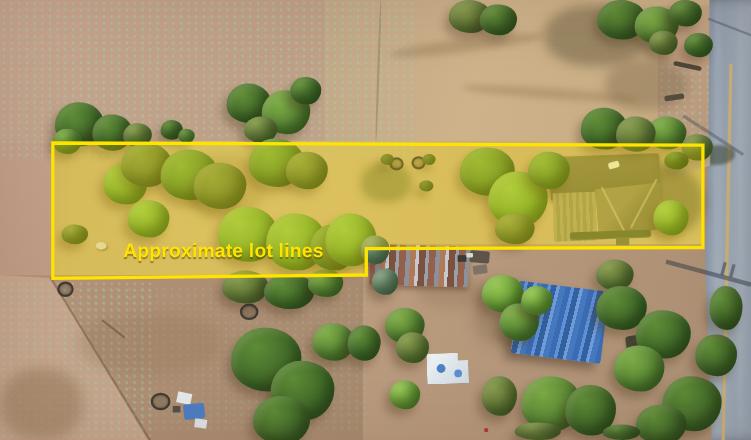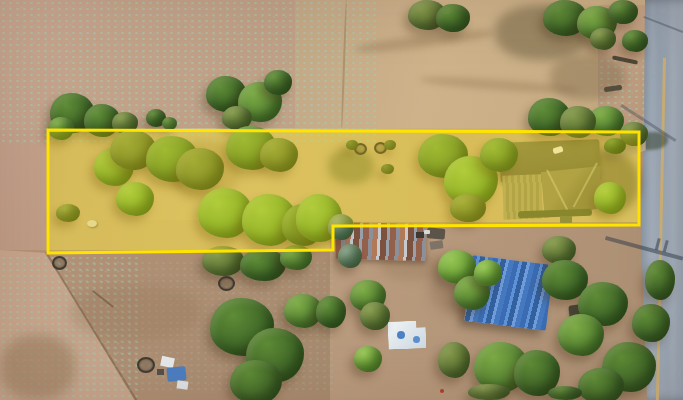--- a/index.html
+++ b/index.html
@@ -188,15 +188,16 @@
   <s class="t g3" style="left:594px;top:182px;width:32px;height:32px;"></s>
   <s class="t g4" style="left:346px;top:140px;width:12px;height:10px;"></s>
   <s class="t g4" style="left:384px;top:140px;width:12px;height:10px;"></s>
   <s class="t g4" style="left:381px;top:164px;width:13px;height:10px;"></s>
   <s class="t g5" style="left:328px;top:214px;width:26px;height:26px;"></s>
   <s class="t g4" style="left:56px;top:204px;width:24px;height:18px;"></s>
 
   <svg class="lot-svg" width="683" height="400" viewBox="0 0 683 400">
     <polygon stroke-width="3" stroke-linejoin="miter" points="48,130 639,132 639,225 333,226 333,250 48,253" stroke="#FFE400" fill="#FFE400" fill-opacity="0.28"></polygon>
   </svg>
+  <b class="lot-label" style="color: rgb(255, 228, 0);">Approximate lot lines</b>
 
   <i class="vignette"></i>
 </div>
 
 </body></html>

